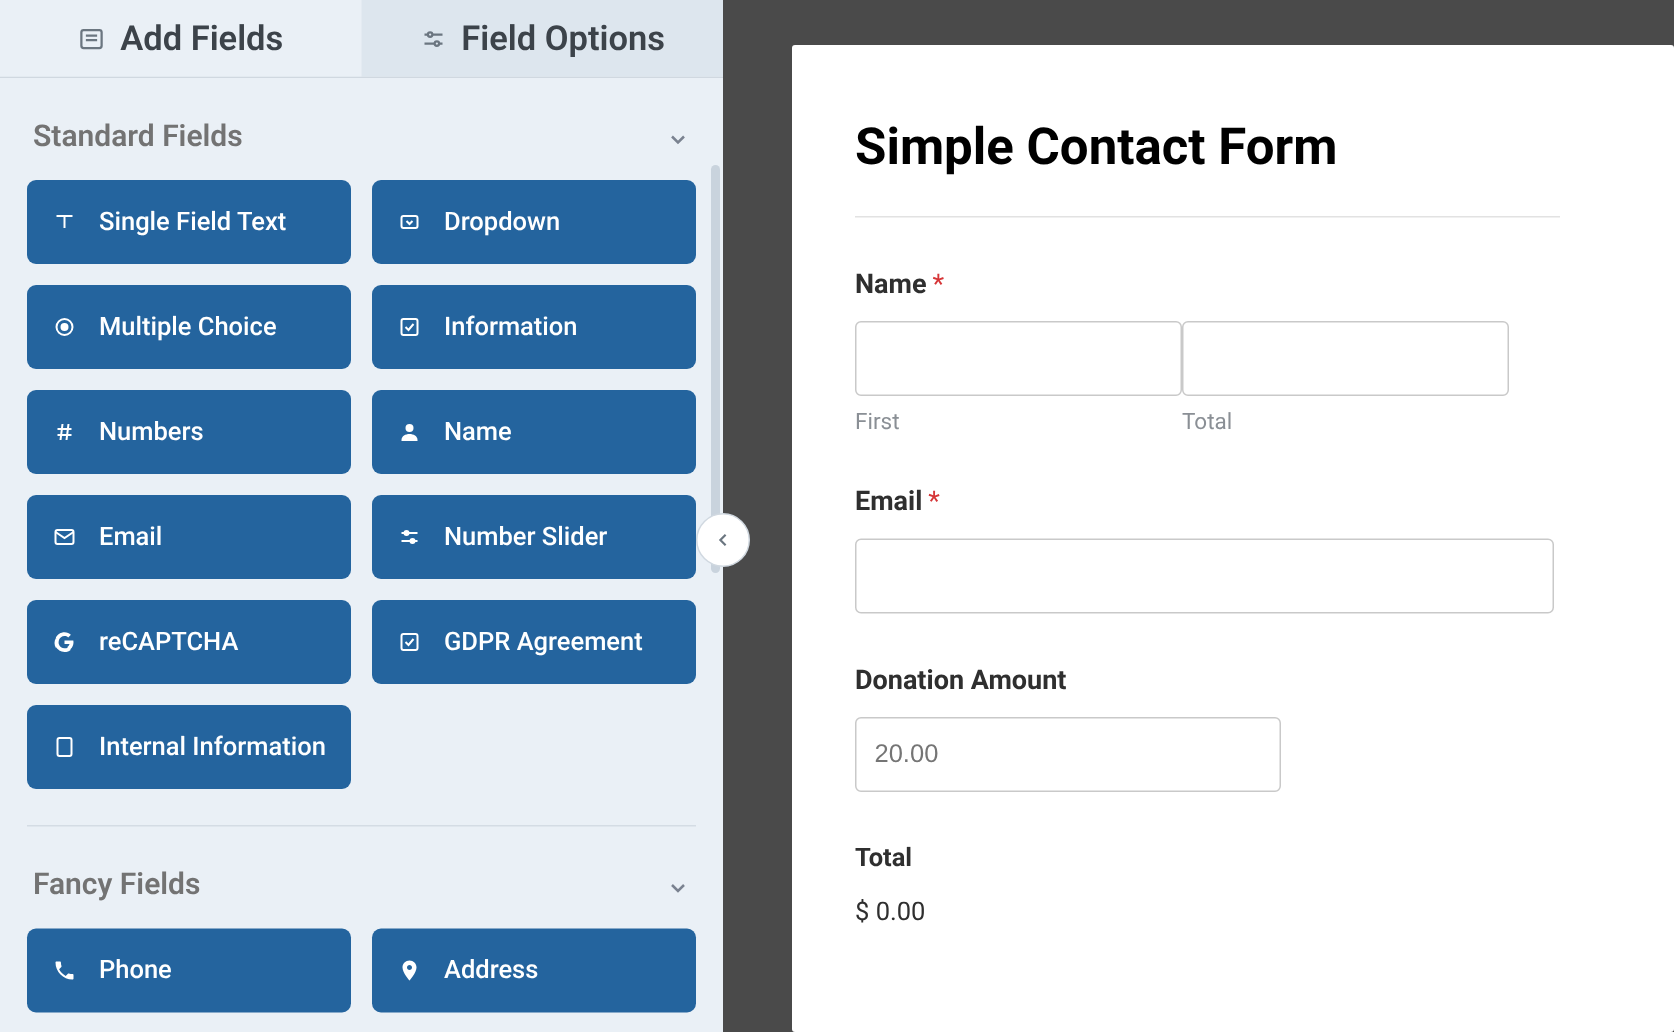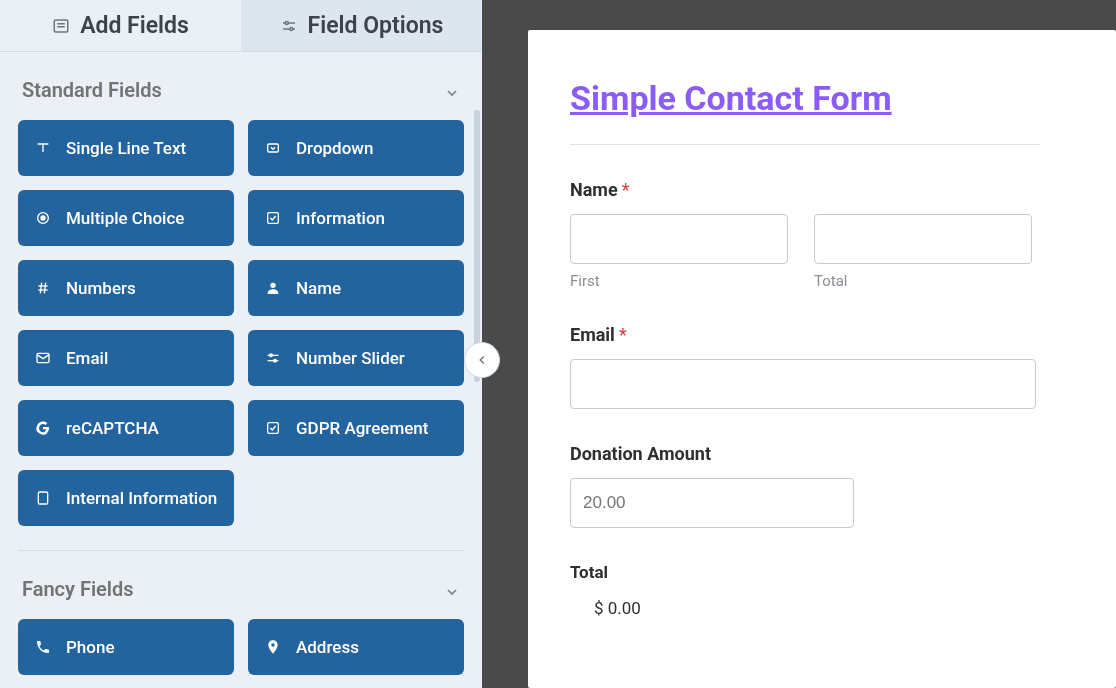--- a/index.html
+++ b/index.html
@@ -117,54 +117,53 @@
   .preview {
     background: #fff;
     border-radius: 2px;
     width: 100%;
     height: 100%;
     padding: 48px 0 0 42px;
   }
   .form-title {
     font-size: 34px;
     font-weight: 700;
-    color: #8b5cf6;
+    color: #000000;
     margin-bottom: 26px;
-    text-decoration: underline;
   }
   .preview hr {
     border: none;
     border-top: 1px solid #e2e2e2;
     margin-bottom: 34px;
     width: 470px;
   }
   .form-field { margin-bottom: 34px; }
   .flabel {
     font-size: 18px;
     font-weight: 700;
     color: #2f2f2f;
     margin-bottom: 14px;
     display: block;
   }
   .req { color: #d63638; margin-left: 4px; font-weight: 400;}
-  .row2 { display:flex; gap: 26px; }
+  .row2 { display:flex; }
   .input {
     height: 50px;
     border: 1px solid #c9c9c9;
     border-radius: 4px;
     width: 218px;
     font-size: 17px;
     padding: 0 12px;
     color:#4a4a4a;
   }
   .sublabel { font-size: 15px; color:#8a8f95; margin-top: 8px; }
   .input.wide { width: 466px; }
   .input.med { width: 284px; }
   .total-label { font-size: 17px; font-weight:700; color:#2f2f2f; margin-bottom: 16px;}
-  .total-value { font-size: 17px; color:#2f2f2f;margin-left:24px; }
+  .total-value { font-size: 17px; color:#2f2f2f; }
 </style>
 </head>
 <body>
 
 <div class="sidebar">
   <div class="tabs">
     <div class="tab active">
       <span class="ticon">
         <svg viewBox="0 0 24 24" width="18" height="18" fill="none" stroke="currentColor" stroke-width="2">
             <rect x="3" y="4" width="18" height="16" rx="2"></rect>
@@ -199,21 +198,21 @@
       </span>
     </div>
 
     <div class="fields-grid">
       <div class="field-btn">
         <span class="ficon">
             <svg viewBox="0 0 24 24" width="16" height="16" fill="none" stroke="currentColor" stroke-width="2">
               <path d="M4 6h16M12 6v12"></path>
             </svg>
           </span>
-        <span>Single Line Text</span>
+        <span>Single Field Text</span>
       </div>
       <div class="field-btn">
         <span class="ficon">
             <svg viewBox="0 0 24 24" width="16" height="16" fill="none" stroke="currentColor" stroke-width="2">
               <rect x="4" y="6" width="16" height="12" rx="2"></rect>
               <polyline points="9 11 12 14 15 11"></polyline>
             </svg>
           </span>
         <span>Dropdown</span>
       </div>

